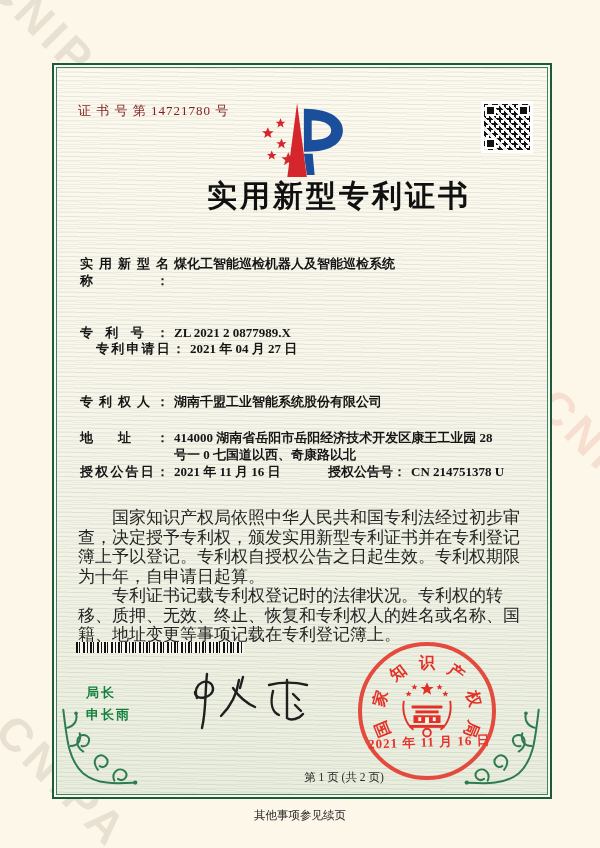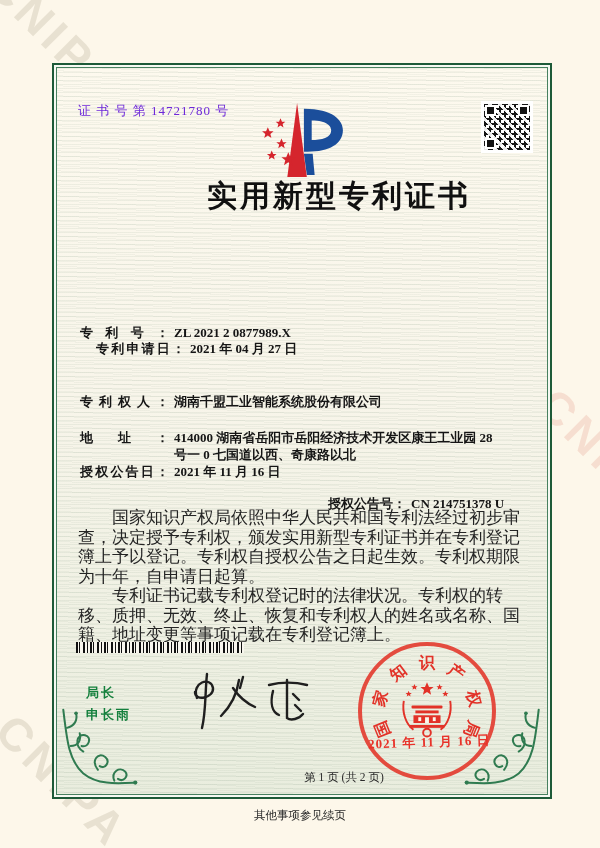--- a/index.html
+++ b/index.html
@@ -13,38 +13,38 @@
   .wm.pink{color:rgba(232,172,152,0.32);}
   
   .frame{position:absolute;left:52px;top:63px;width:496px;height:732px;z-index:1;
          border:2px solid #1d5a38;
          box-shadow:inset 0 0 0 2px rgba(255,255,250,0.95), inset 0 0 0 3px #47805f;
          background-image:
            repeating-linear-gradient(0deg, rgba(110,140,115,0.10) 0 1px, rgba(0,0,0,0) 1px 4px),
            repeating-linear-gradient(3deg, rgba(110,140,115,0.07) 0 1px, rgba(0,0,0,0) 1px 5px),
            linear-gradient(180deg,#fdf9ee 0%,#f8f5ea 45%,#e9edde 100%);}
   .abs{position:absolute;z-index:2;}
-  .cert-no{left:78px;top:102px;font-size:13px;letter-spacing:1px;color:#6d28d9;}
+  .cert-no{left:78px;top:102px;font-size:13px;letter-spacing:1px;color:#7f1d1d;}
   
   .qr{left:484px;top:104px;width:46px;height:46px;background-color:#fff;
       background-image:
         repeating-linear-gradient(45deg, rgba(255,255,255,0.9) 0 3px, rgba(255,255,255,0) 3px 7px),
         repeating-linear-gradient(90deg,#151515 0 2px,transparent 2px 5px),
         repeating-linear-gradient(0deg,#151515 0 2px,transparent 2px 5px);
       outline:3px solid #fff;}
   .qr .finder{position:absolute;width:11px;height:11px;background:#111;box-shadow:inset 0 0 0 2px #fff, inset 0 0 0 4px #111;}
   .qr .f1{left:1px;top:1px;} .qr .f2{right:1px;top:1px;} .qr .f3{left:1px;bottom:1px;}
   .logo{left:250px;top:101px;width:100px;height:78px;}
   .title{left:0;top:176px;width:600px;text-align:center;font-size:30px;font-weight:bold;
          letter-spacing:3px;color:#101010;margin-left:39px;}
   
   .frow{left:80px;width:446px;font-size:13px;font-weight:bold;line-height:17px;color:#151515;}
   .flabel{display:inline-block;width:89px;text-align:justify;text-align-last:justify;vertical-align:top;}
   .fvalue{display:inline-block;width:348px;margin-left:5px;white-space:pre-line;vertical-align:top;}
-  .grant2{position:absolute;left:248px;top:0;white-space:nowrap;margin-top:32px;}
+  .grant2{position:absolute;left:248px;top:0;white-space:nowrap;}
   .grant2 .flabel{width:78px;}
   .grant2 .fvalue{width:auto;}
   .frow.grant .fvalue{width:150px;}
   .body-text{left:78px;top:508px;width:448px;font-size:17px;line-height:19.5px;color:#242424;}
   .body-text p{margin:0;text-indent:2em;}
   .barcode{left:76px;top:642px;width:168px;height:11px;
            background:repeating-linear-gradient(90deg,#111 0 2px,#f8f6ee 2px 3px,#111 3px 4px,#f8f6ee 4px 7px,#111 7px 9px,#f8f6ee 9px 11px,#111 11px 12px,#f8f6ee 12px 14px);}
   .signer{left:86px;font-size:13px;font-weight:bold;color:#15803d;letter-spacing:2px;}
   .sig{left:183px;top:672px;width:134px;height:60px;}
   
@@ -115,20 +115,23 @@
       <path transform="translate(17,33) scale(0.62)" d="M0,-10 L2.9,-3.1 L9.5,-3.1 L4.2,1.2 L5.9,7.9 L0,3.9 L-5.9,7.9 L-4.2,1.2 L-9.5,-3.1 L-2.9,-3.1 Z"></path>
       <path transform="translate(30,23) scale(0.52)" d="M0,-10 L2.9,-3.1 L9.5,-3.1 L4.2,1.2 L5.9,7.9 L0,3.9 L-5.9,7.9 L-4.2,1.2 L-9.5,-3.1 L-2.9,-3.1 Z"></path>
       <path transform="translate(31,44) scale(0.56)" d="M0,-10 L2.9,-3.1 L9.5,-3.1 L4.2,1.2 L5.9,7.9 L0,3.9 L-5.9,7.9 L-4.2,1.2 L-9.5,-3.1 L-2.9,-3.1 Z"></path>
       <path transform="translate(21,56) scale(0.52)" d="M0,-10 L2.9,-3.1 L9.5,-3.1 L4.2,1.2 L5.9,7.9 L0,3.9 L-5.9,7.9 L-4.2,1.2 L-9.5,-3.1 L-2.9,-3.1 Z"></path>
       <path transform="translate(38,60) scale(0.74)" d="M0,-10 L2.9,-3.1 L9.5,-3.1 L4.2,1.2 L5.9,7.9 L0,3.9 L-5.9,7.9 L-4.2,1.2 L-9.5,-3.1 L-2.9,-3.1 Z"></path>
     </g>
   </svg>
 
   <div class="abs title">实用新型专利证书</div>
 
+  <div class="abs frow" style="top:255px;">
+    <span class="flabel">实用新型名称：</span><span class="fvalue">煤化工智能巡检机器人及智能巡检系统</span>
+  </div>
   <div class="abs frow" style="top:324px;">
     <span class="flabel">专利号：</span><span class="fvalue">ZL 2021 2 0877989.X</span>
   </div>
   <div class="abs frow" style="top:340px;margin-left:16px;">
     <span class="flabel">专利申请日：</span><span class="fvalue">2021 年 04 月 27 日</span>
   </div>
   <div class="abs frow" style="top:393px;">
     <span class="flabel">专利权人：</span><span class="fvalue">湖南千盟工业智能系统股份有限公司</span>
   </div>
   <div class="abs frow" style="top:429px;">

